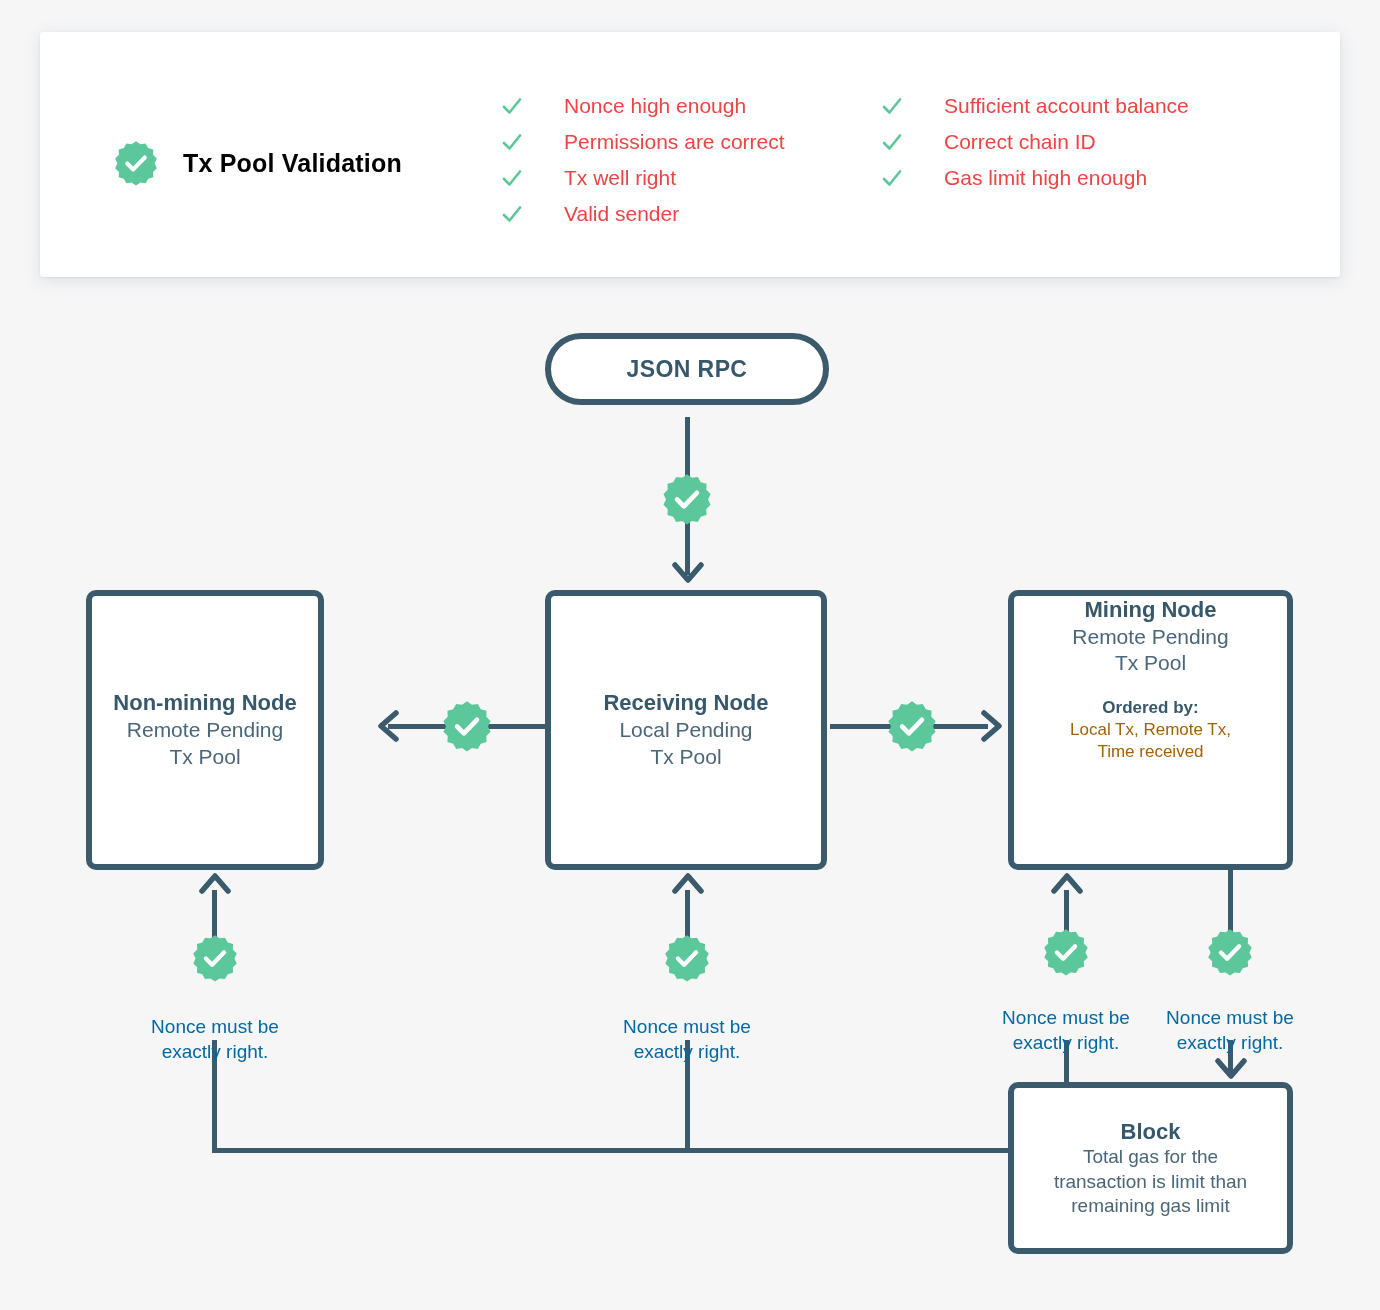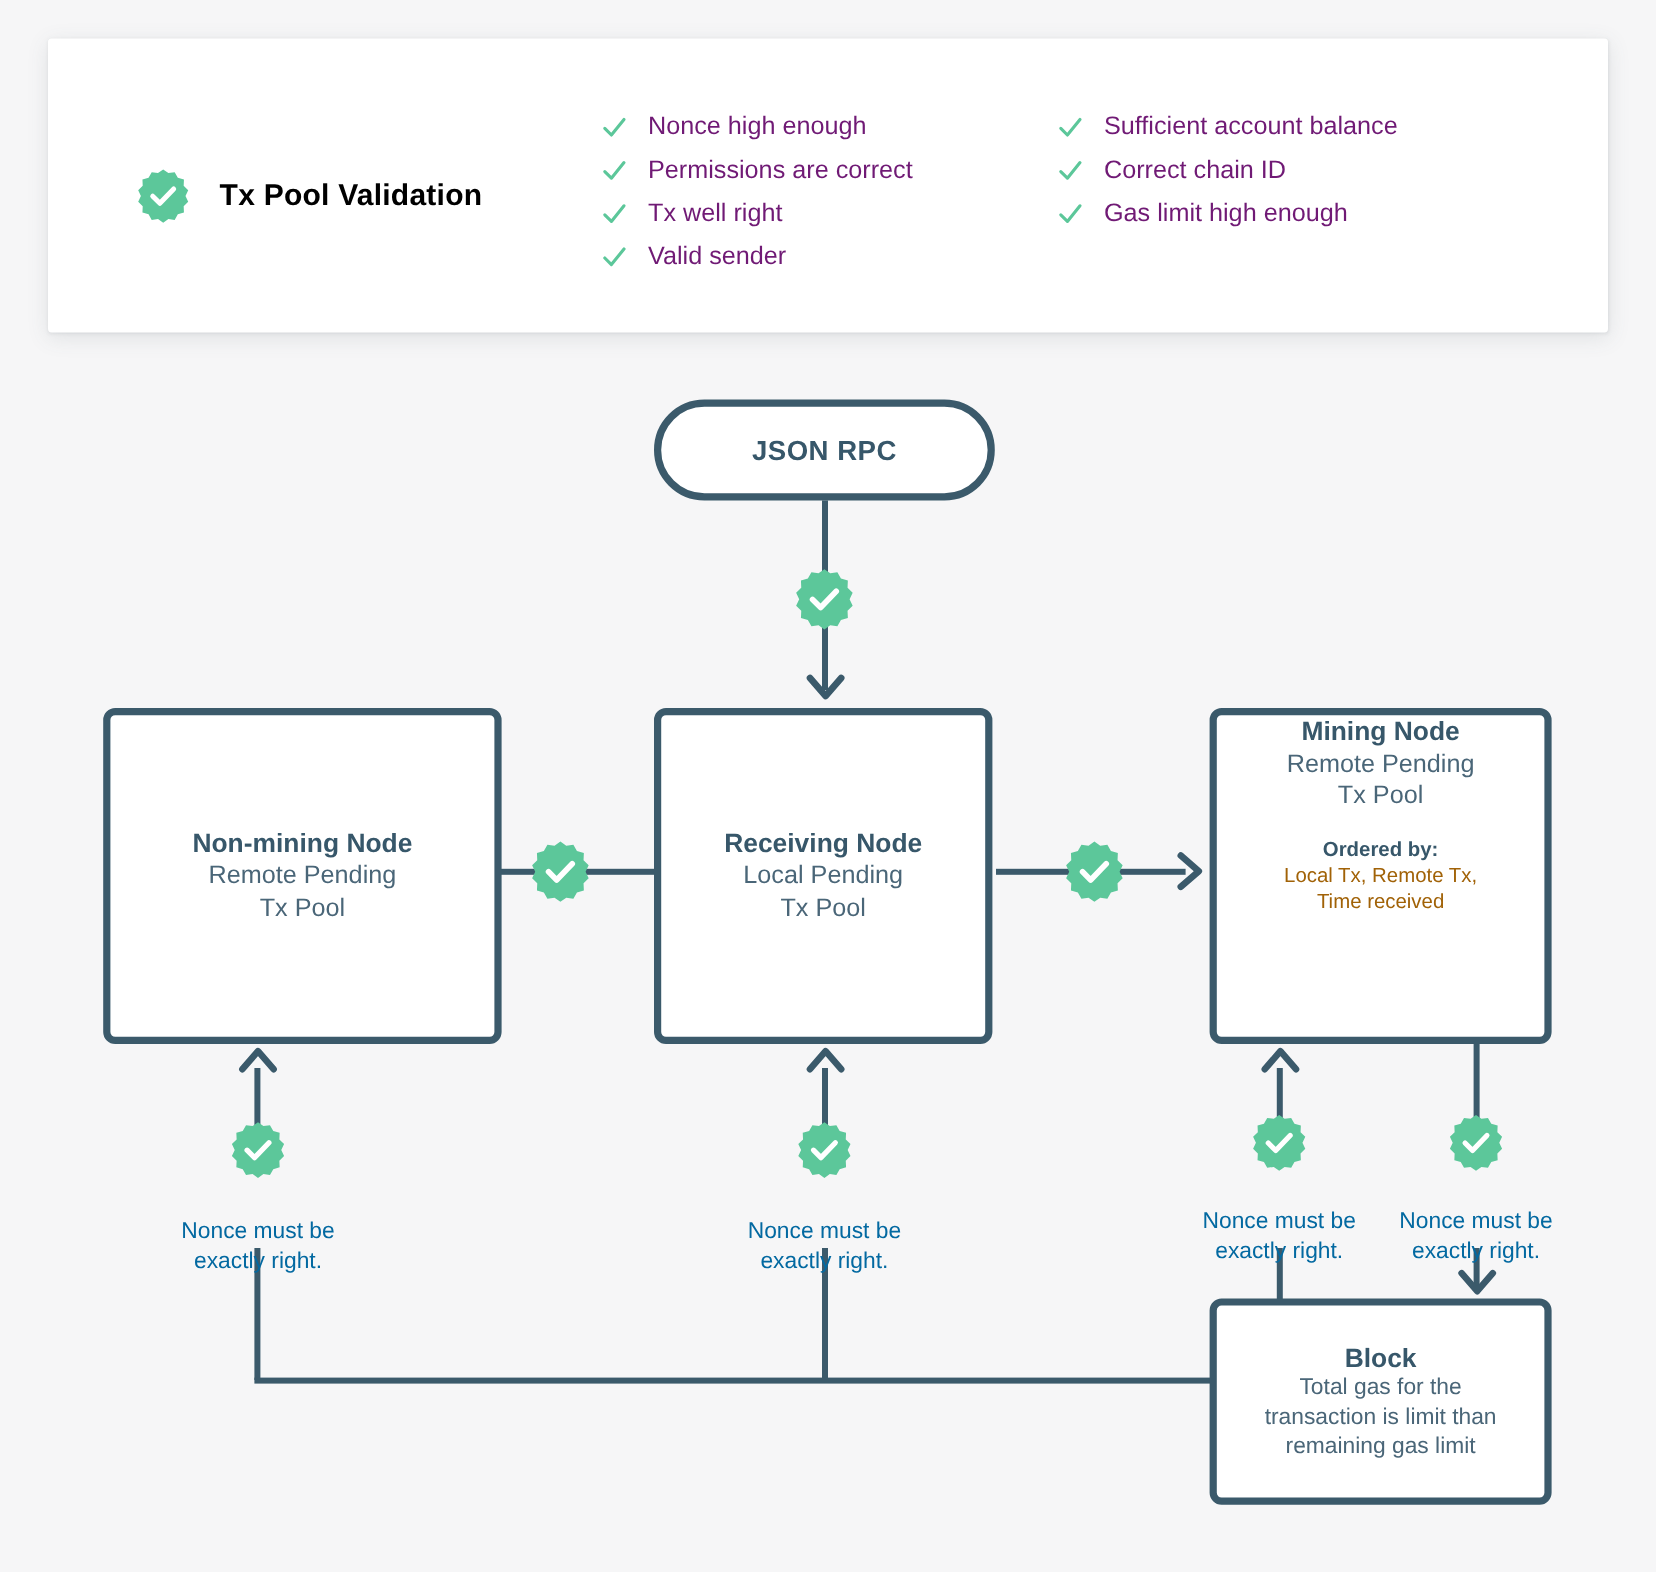--- a/index.html
+++ b/index.html
@@ -21,42 +21,42 @@
   }
   .card-title-wrap{position:absolute;left:73px;top:108px;display:flex;align-items:center;gap:24px;}
   .title-badge{width:46px;height:46px;flex:none;}
   .card-title{font-size:25px;font-weight:bold;color:#000000;letter-spacing:.2px;white-space:nowrap;}
 
   .check-col{position:absolute;top:56px;}
   .check-col.c1{left:460px;}
   .check-col.c2{left:840px;}
   .check-item{display:flex;align-items:flex-start;gap:16px;height:36px;line-height:36px;}
   .check-item .tick{width:24px;height:24px;flex:none;margin-top:6px;}
-  .check-item .txt{font-size:21px;color:#701a75;white-space:nowrap;}
+  .check-item .txt{font-size:21px;color:#ef4444;white-space:nowrap;margin-left:24px;}
 
   
   .node{
     position:absolute;background:#ffffff;
     border:6px solid #3b5a6b;border-radius:10px;
     box-sizing:border-box;
     display:flex;flex-direction:column;align-items:center;justify-content:center;
     text-align:center;
   }
   .node .h{font-size:22px;font-weight:bold;color:#37576a;line-height:1.25;}
   .node .s{font-size:21px;color:#4a6678;line-height:1.28;}
   .node .sub-h{font-size:17px;font-weight:bold;color:#37576a;line-height:1.3;}
   .node .sub-s{font-size:17px;color:#a16207;line-height:1.3;}
 
   #pill{
-    left:545px;top:333px;width:284px;height:84px;
+    left:545px;top:333px;width:284px;height:72px;
     border-radius:44px;
   }
   #pill .h{font-size:23px;letter-spacing:.4px;}
 
-  #nonmining{left:86px;top:590px;width:332px;height:280px;}
+  #nonmining{left:86px;top:590px;width:238px;height:280px;}
   #receiving{left:545px;top:590px;width:282px;height:280px;}
   #mining{left:1008px;top:590px;width:285px;height:280px;justify-content:flex-start;}
   #mining .gap{height:20px;}
   #block{left:1008px;top:1082px;width:285px;height:172px;}
   #block .h{font-size:22px;}
   #block .s{font-size:19px;}
 
   
   .ln{position:absolute;background:#3b5a6b;}
   .vl{width:5px;}

